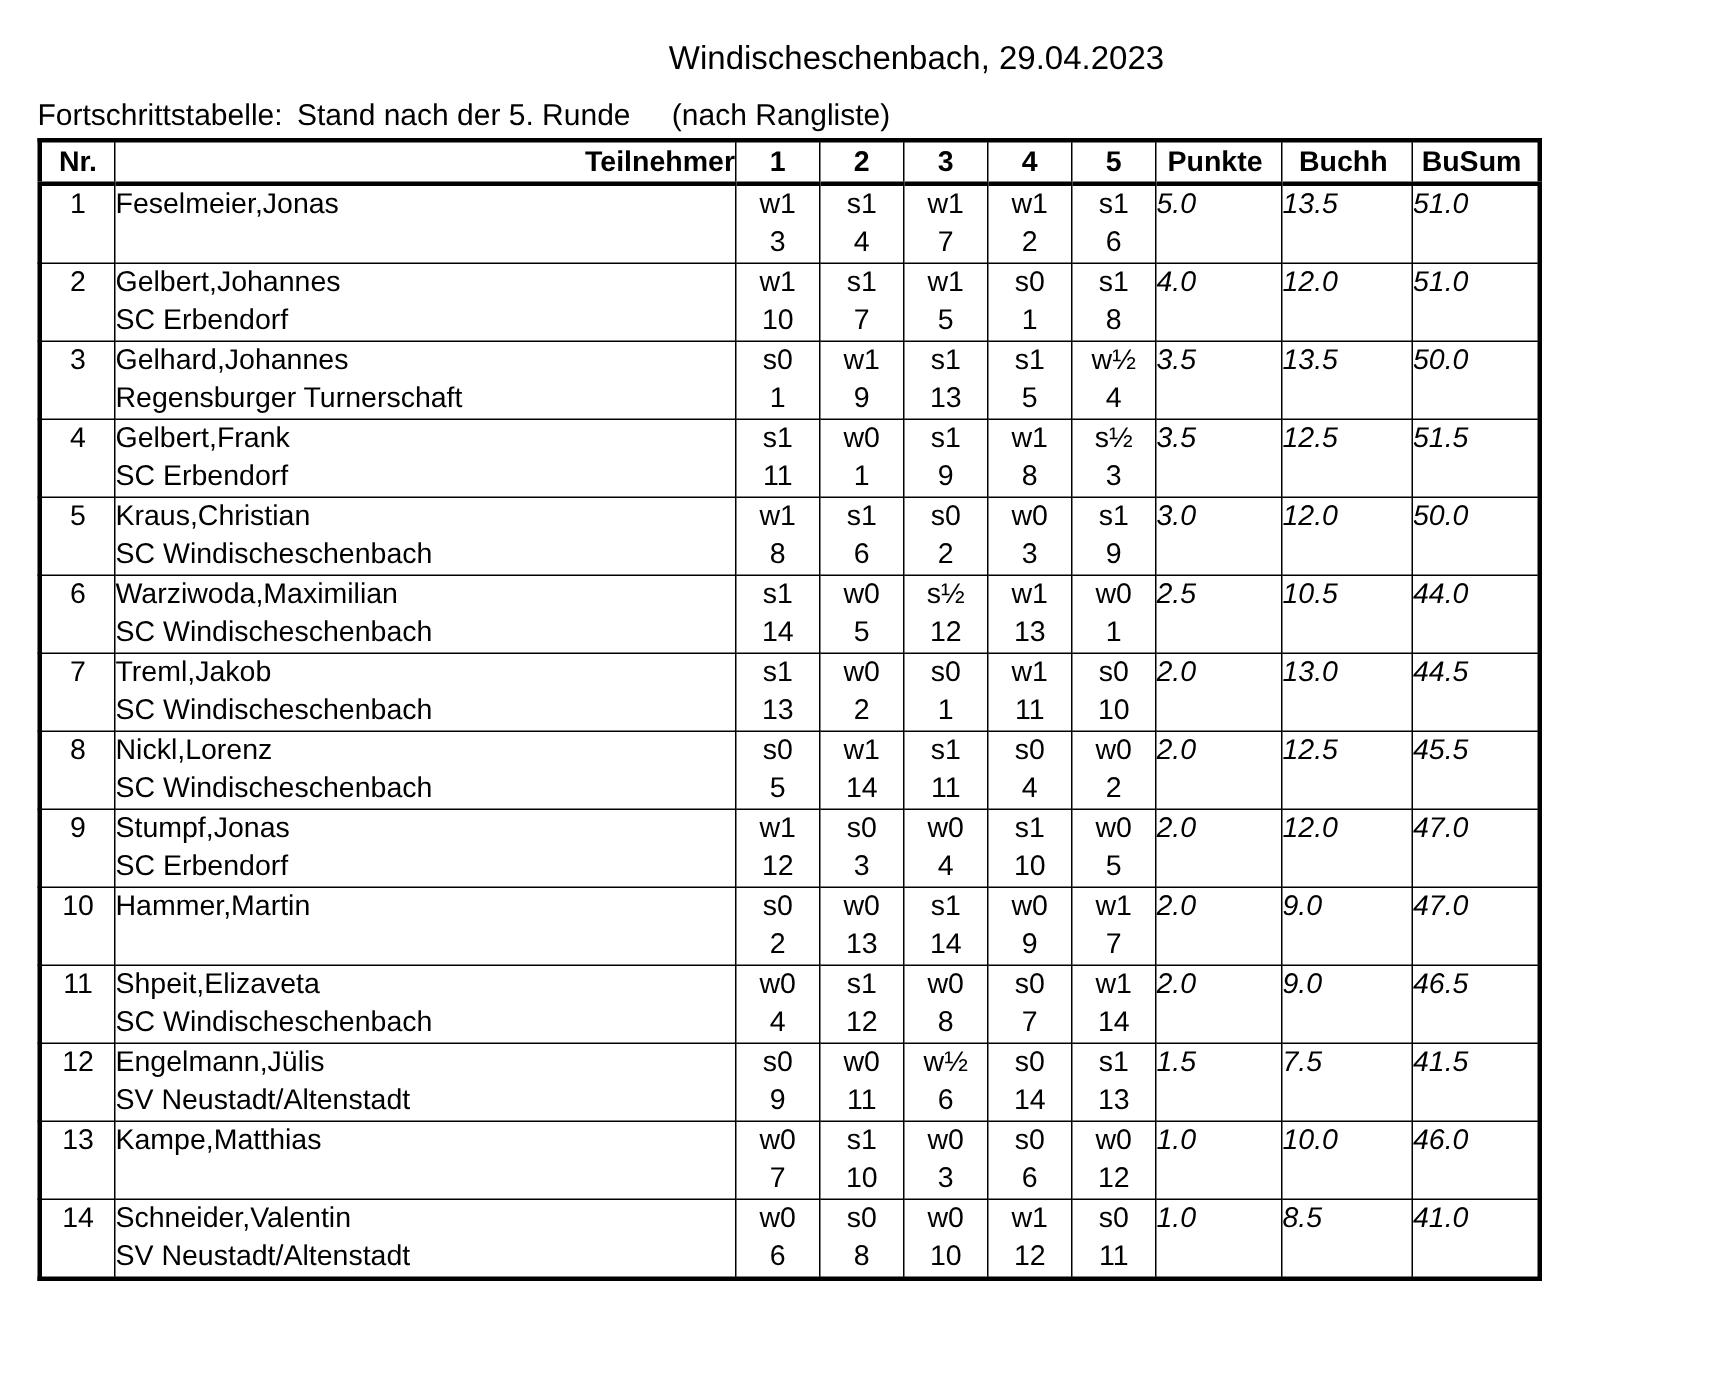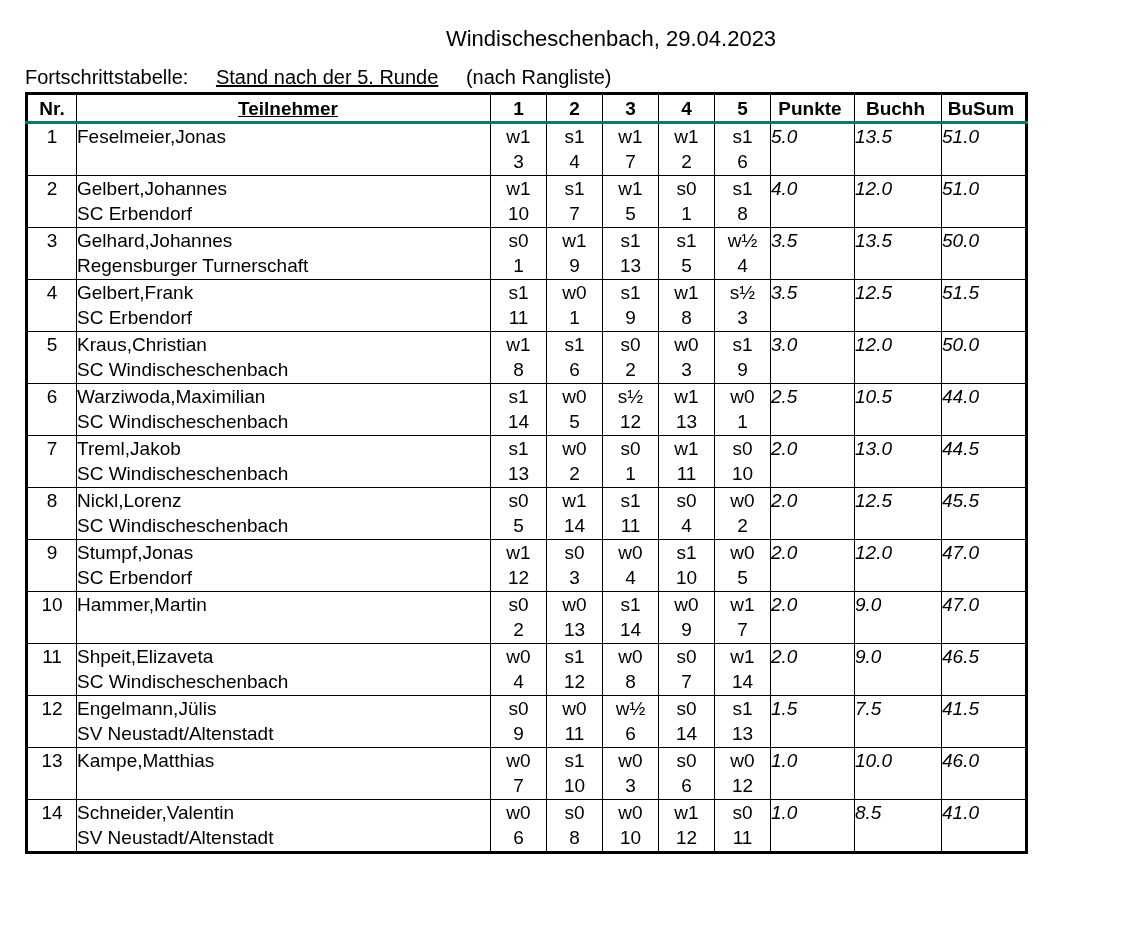--- a/index.html
+++ b/index.html
@@ -26,45 +26,45 @@
   }
   .doc-subtitle {
     font-size: 22px;
     margin-top: 26px;
   }
   .caption-line {
     margin: 14px 0 3px 25px;
     font-size: 20px;
     white-space: nowrap;
   }
-  .caption-line .cap-status { margin-left: 22px; text-decoration: underline; }
+  .caption-line .cap-status { margin-left: 4px; }
   .caption-line .cap-note { margin-left: 22px; }
 
   table.results {
     margin-left: 25px;
     width: 1000px;
     border-collapse: collapse;
     table-layout: fixed;
     border: 3px solid #000;
   }
   table.results th, table.results td {
     border: 1.5px solid #000;
     font-size: 19px;
     line-height: 25px;
     padding: 0;
     overflow: hidden;
     white-space: nowrap;
   }
   table.results thead th {
-    border-bottom: 3px solid #0f766e;
+    border-bottom: 3px solid #000000;
     height: 26px;
     font-weight: bold;
     text-align: center;
   }
-  table.results thead th.h-name { text-align: center; padding-left: 9px; text-decoration: underline; }
+  table.results thead th.h-name { text-align: right; padding-left: 9px; }
   table.results thead th.h-num  { text-align: center; padding-right: 5px; }
   table.results tbody td {
     height: 51px;
     vertical-align: top;
   }
   td.c-center { text-align: center; }
   td.c-name   { text-align: left; padding-left: 9px; }
   td.c-num    { text-align: left; padding-right: 6px; font-style: italic; }
   .line { height: 25px; line-height: 25px; }
 </style>

